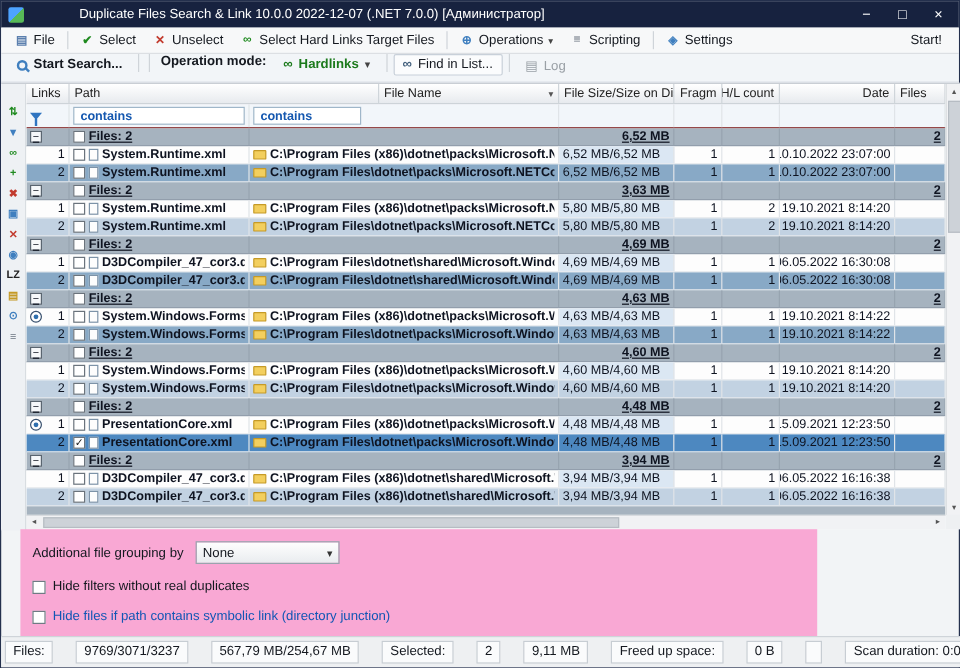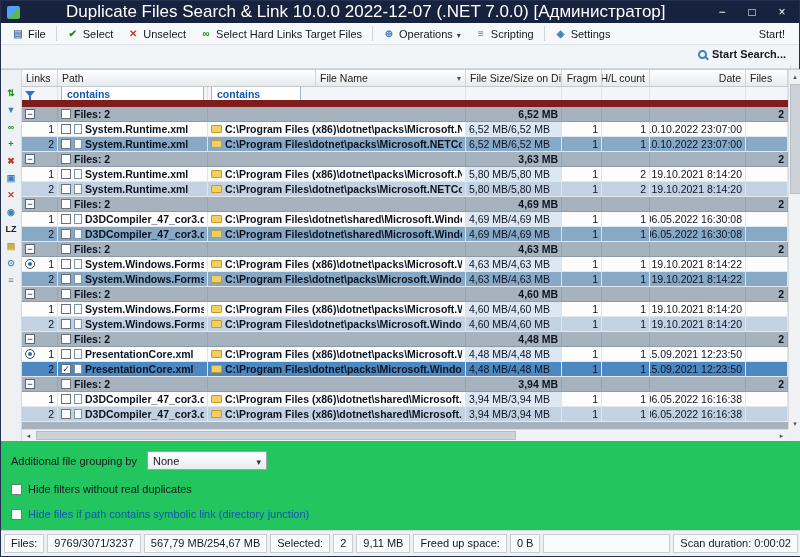--- a/index.html
+++ b/index.html
@@ -4,35 +4,35 @@
 <style>
   * { margin:0; padding:0; box-sizing:border-box; }
   html,body { width:800px; height:557px; overflow:hidden; }
   body { font-family:"Liberation Sans", sans-serif; background:#e8ecef; position:relative; font-size:11px; color:#14181f; }
 
   .win { position:absolute; inset:0; background:#f2f4f6; border:1px solid #24304d; }
 
   
   .titlebar { height:22px; background:#17223f; color:#fff; display:flex; align-items:center; gap:6px; padding:0 6px; }
   .appicon { width:13px; height:13px; border-radius:2px; background:linear-gradient(135deg,#4da3ff 0 50%,#57b957 50% 100%); flex:none; }
-  .title { flex:1; white-space:nowrap; overflow:hidden; font-size:17px;padding-left:40px; }
+  .title { flex:1; white-space:nowrap; overflow:hidden; font-size:11px;padding-left:40px; }
   .wbtns { display:flex; gap:16px; padding-right:4px; }
   .wbtn { width:14px; text-align:center; font-size:12px; }
 
   
   .menubar { height:22px; background:#f7f8f9; border-bottom:1px solid #dcdfe3; display:flex; align-items:center; padding:0 4px; }
   .mitems { display:flex; align-items:center; height:100%; }
   .menu-item { display:flex; align-items:center; gap:4px; padding:0 7px; height:100%; white-space:nowrap; }
   .micon { font-size:10px; width:12px; text-align:center; font-weight:bold; }
   .marrow::before { content:"▾"; font-size:8px; color:#444; }
   .vsep { width:1px; height:15px; background:#cfd4d9; margin:0 3px; flex:none; }
   .help { margin-left:auto; padding:0 10px; }
 
   
-  .toolbar { height:24px; background:#f2f5f8; border-bottom:1px solid #d5dae0; display:flex; align-items:flex-end; padding:0 5px; gap:2px;flex-direction:column; }
+  .toolbar { height:24px; background:#f2f5f8; border-bottom:1px solid #d5dae0; display:flex; align-items:flex-start; padding:0 5px; gap:2px; }
   .tbtn { display:flex; align-items:center; gap:5px; padding:2px 7px; border:1px solid transparent; border-radius:2px; white-space:nowrap; }
   .tbtn.toggled { background:#e3eefa; border-color:#8ab6e0; }
   .tbtn.outlined { border-color:#c8d0d9; background:#fbfcfd; }
   .tbtn.disabled { color:#9aa0a6; }
   .bold { font-weight:bold; }
   .green { color:#1c7a1c; font-weight:bold; }
   .arrow::before { content:"▾"; font-size:9px; color:#444; }
   .ic-search { width:9px; height:9px; border:2px solid #3f7fbf; border-radius:50%; position:relative; flex:none; }
   .ic-search::after { content:""; position:absolute; width:5px; height:2px; background:#3f7fbf; transform:rotate(45deg); right:-4px; bottom:-2px; }
   .ic-funnel { width:0; height:0; border-left:5px solid transparent; border-right:5px solid transparent; border-top:6px solid #2f74c0; position:relative; flex:none; }
@@ -47,30 +47,30 @@
   .stool { width:15px; height:14px; font-size:9px; line-height:14px; text-align:center; font-weight:bold; cursor:default; }
 
   .gridwrap { position:absolute; left:21px; top:0; width:766px; height:360px; overflow:hidden; background:#fff; }
   .thead { display:flex; height:17px; background:linear-gradient(#ffffff,#e7eaee); border-bottom:1px solid #c3c9cf; font-size:10.5px; color:#222; }
   .hcell { border-right:1px solid #cfd5da; padding:1px 4px; display:flex; align-items:center; white-space:nowrap; overflow:hidden; flex:none; }
   .hcell.c-name::after { content:"▾"; font-size:8px; margin-left:auto; color:#555; }
 
   .c-links { width:36px; } .c-name { width:150px; } .c-path { width:258px; } .c-size { width:96px; }
   .c-fragm { width:40px; } .c-hl { width:48px; } .c-date { width:96px; } .c-files { width:42px; flex:1; }
 
-  .filterrow { display:flex; height:20px; background:#f2f6fa; border-bottom:7px solid #7f1d1d; font-size:10.5px; }
+  .filterrow { display:flex; height:20px; background:#f2f6fa; border-bottom:1px solid #7f1d1d; font-size:10.5px; }
   .filterrow .cell { height:100%; display:flex; align-items:center; padding:0 3px; border-right:1px solid #e0e4e8; flex:none; }
   .fbox { display:flex; align-items:center; background:#fff; border:1px solid #9fb6c9; color:#1558b0; font-weight:bold; padding:0 5px; height:15px; }
   .fbox.wide { flex:1; }
   .fbox.narrow { width:90px; }
 
   .trow { display:flex; height:15px; font-size:10.5px; line-height:14px; border-bottom:1px solid #e4e8ec; color:#0e1320; background:#fdfdfd; }
   .cell { border-right:1px solid #e0e4e8; padding:0 3px; white-space:nowrap; overflow:hidden; display:flex; align-items:center; gap:3px; flex:none; }
   .grow { background:#a6b3bf; font-weight:bold; border-bottom:1px solid #8d9aa7; }
-  .grow .cell { border-right-color:#97a4b0; }
+  .grow .cell { border-right-color:#97a4b0;text-decoration:underline; }
   .gsize, .gfiles, .frow .c-links, .c-fragm, .c-hl, .c-date { justify-content:flex-end; }
   .rsize { background:#dbe7f3; }
   .h-light { background:#c2d2e2; } .h-medium { background:#88a9c6; } .h-strong { background:#4d88c0; }
   .h-light .rsize, .h-medium .rsize, .h-strong .rsize { background:transparent; }
 
   .xbox { width:10px; height:10px; border:1px solid #5a6570; background:#f6f8fa; font-size:9px; line-height:8px; text-align:center; font-weight:normal; flex:none; }
   .xbox::before { content:"−"; }
   .cb { width:10px; height:10px; border:1px solid #6a737c; background:#fff; display:inline-flex; align-items:center; justify-content:center; font-size:9px; flex:none; font-weight:normal; }
   .cb.checked::before { content:"✓"; color:#1a1a1a; }
   .linkdot { width:10px; height:10px; border-radius:50%; border:1px solid #38506e; background:#fff; position:relative; flex:none; margin-right:auto; }
@@ -87,30 +87,30 @@
   .va.down { bottom:0; } .va.down::before { content:"▾"; }
   .vthumb { position:absolute; top:14px; left:1px; width:11px; height:110px; background:#cdd2d8; border:1px solid #b6bcc3; }
   .hscroll { position:absolute; left:21px; bottom:0; width:766px; height:12px; background:#f1f2f4; border-top:1px solid #d8dbdf; }
   .ha { position:absolute; top:0; width:13px; height:11px; text-align:center; font-size:7px; line-height:11px; color:#555; }
   .ha.left { left:0; } .ha.left::before { content:"◂"; }
   .ha.right { right:0; } .ha.right::before { content:"▸"; }
   .hthumb { position:absolute; left:14px; top:1px; width:480px; height:9px; background:#cdd2d8; border:1px solid #b6bcc3; }
   .corner { position:absolute; right:0; bottom:0; width:13px; height:12px; background:#eef0f2; }
 
   
-  .panel { position:absolute; top:440px; left:0; width:800px; height:91px; background:#22c55e; padding:10px 10px 0 10px; }
+  .panel { position:absolute; top:440px; left:16px; width:664px; height:91px; background:#f9a8d4; padding:10px 10px 0 10px; }
   .grouprow { display:flex; align-items:center; gap:10px; }
   .select { width:120px; height:19px; border:1px solid #9aa4ae; background:linear-gradient(#fefefe,#e9ecef); display:flex; align-items:center; justify-content:space-between; padding:0 5px; }
   .selarrow::before { content:"▾"; font-size:9px; color:#333; }
   .optrow { display:flex; align-items:center; gap:6px; margin-top:13px; }
   .optbox { width:11px; height:11px; border:1px solid #707a84; background:#fff; flex:none; }
   .opt-blue { color:#1256b4; }
 
   
-  .statusbar { position:absolute; bottom:0; left:0; width:800px; height:26px; background:#eef0f2; border-top:1px solid #cfd4d9; display:flex; align-items:center; padding:10px 3px; gap:3px; }
+  .statusbar { position:absolute; bottom:0; left:0; width:800px; height:26px; background:#eef0f2; border-top:1px solid #cfd4d9; display:flex; align-items:center; padding:10px 3px; gap:19px; }
   .seg { height:19px; line-height:17px; background:#fafbfc; border:1px solid #c7cdd3; padding:0 6px; white-space:nowrap; }
   .seg.sflex { flex:1; }
 </style>
 </head>
 <body>
 
 <div class="win">
 
   <div class="titlebar">
     <span class="appicon"></span>

